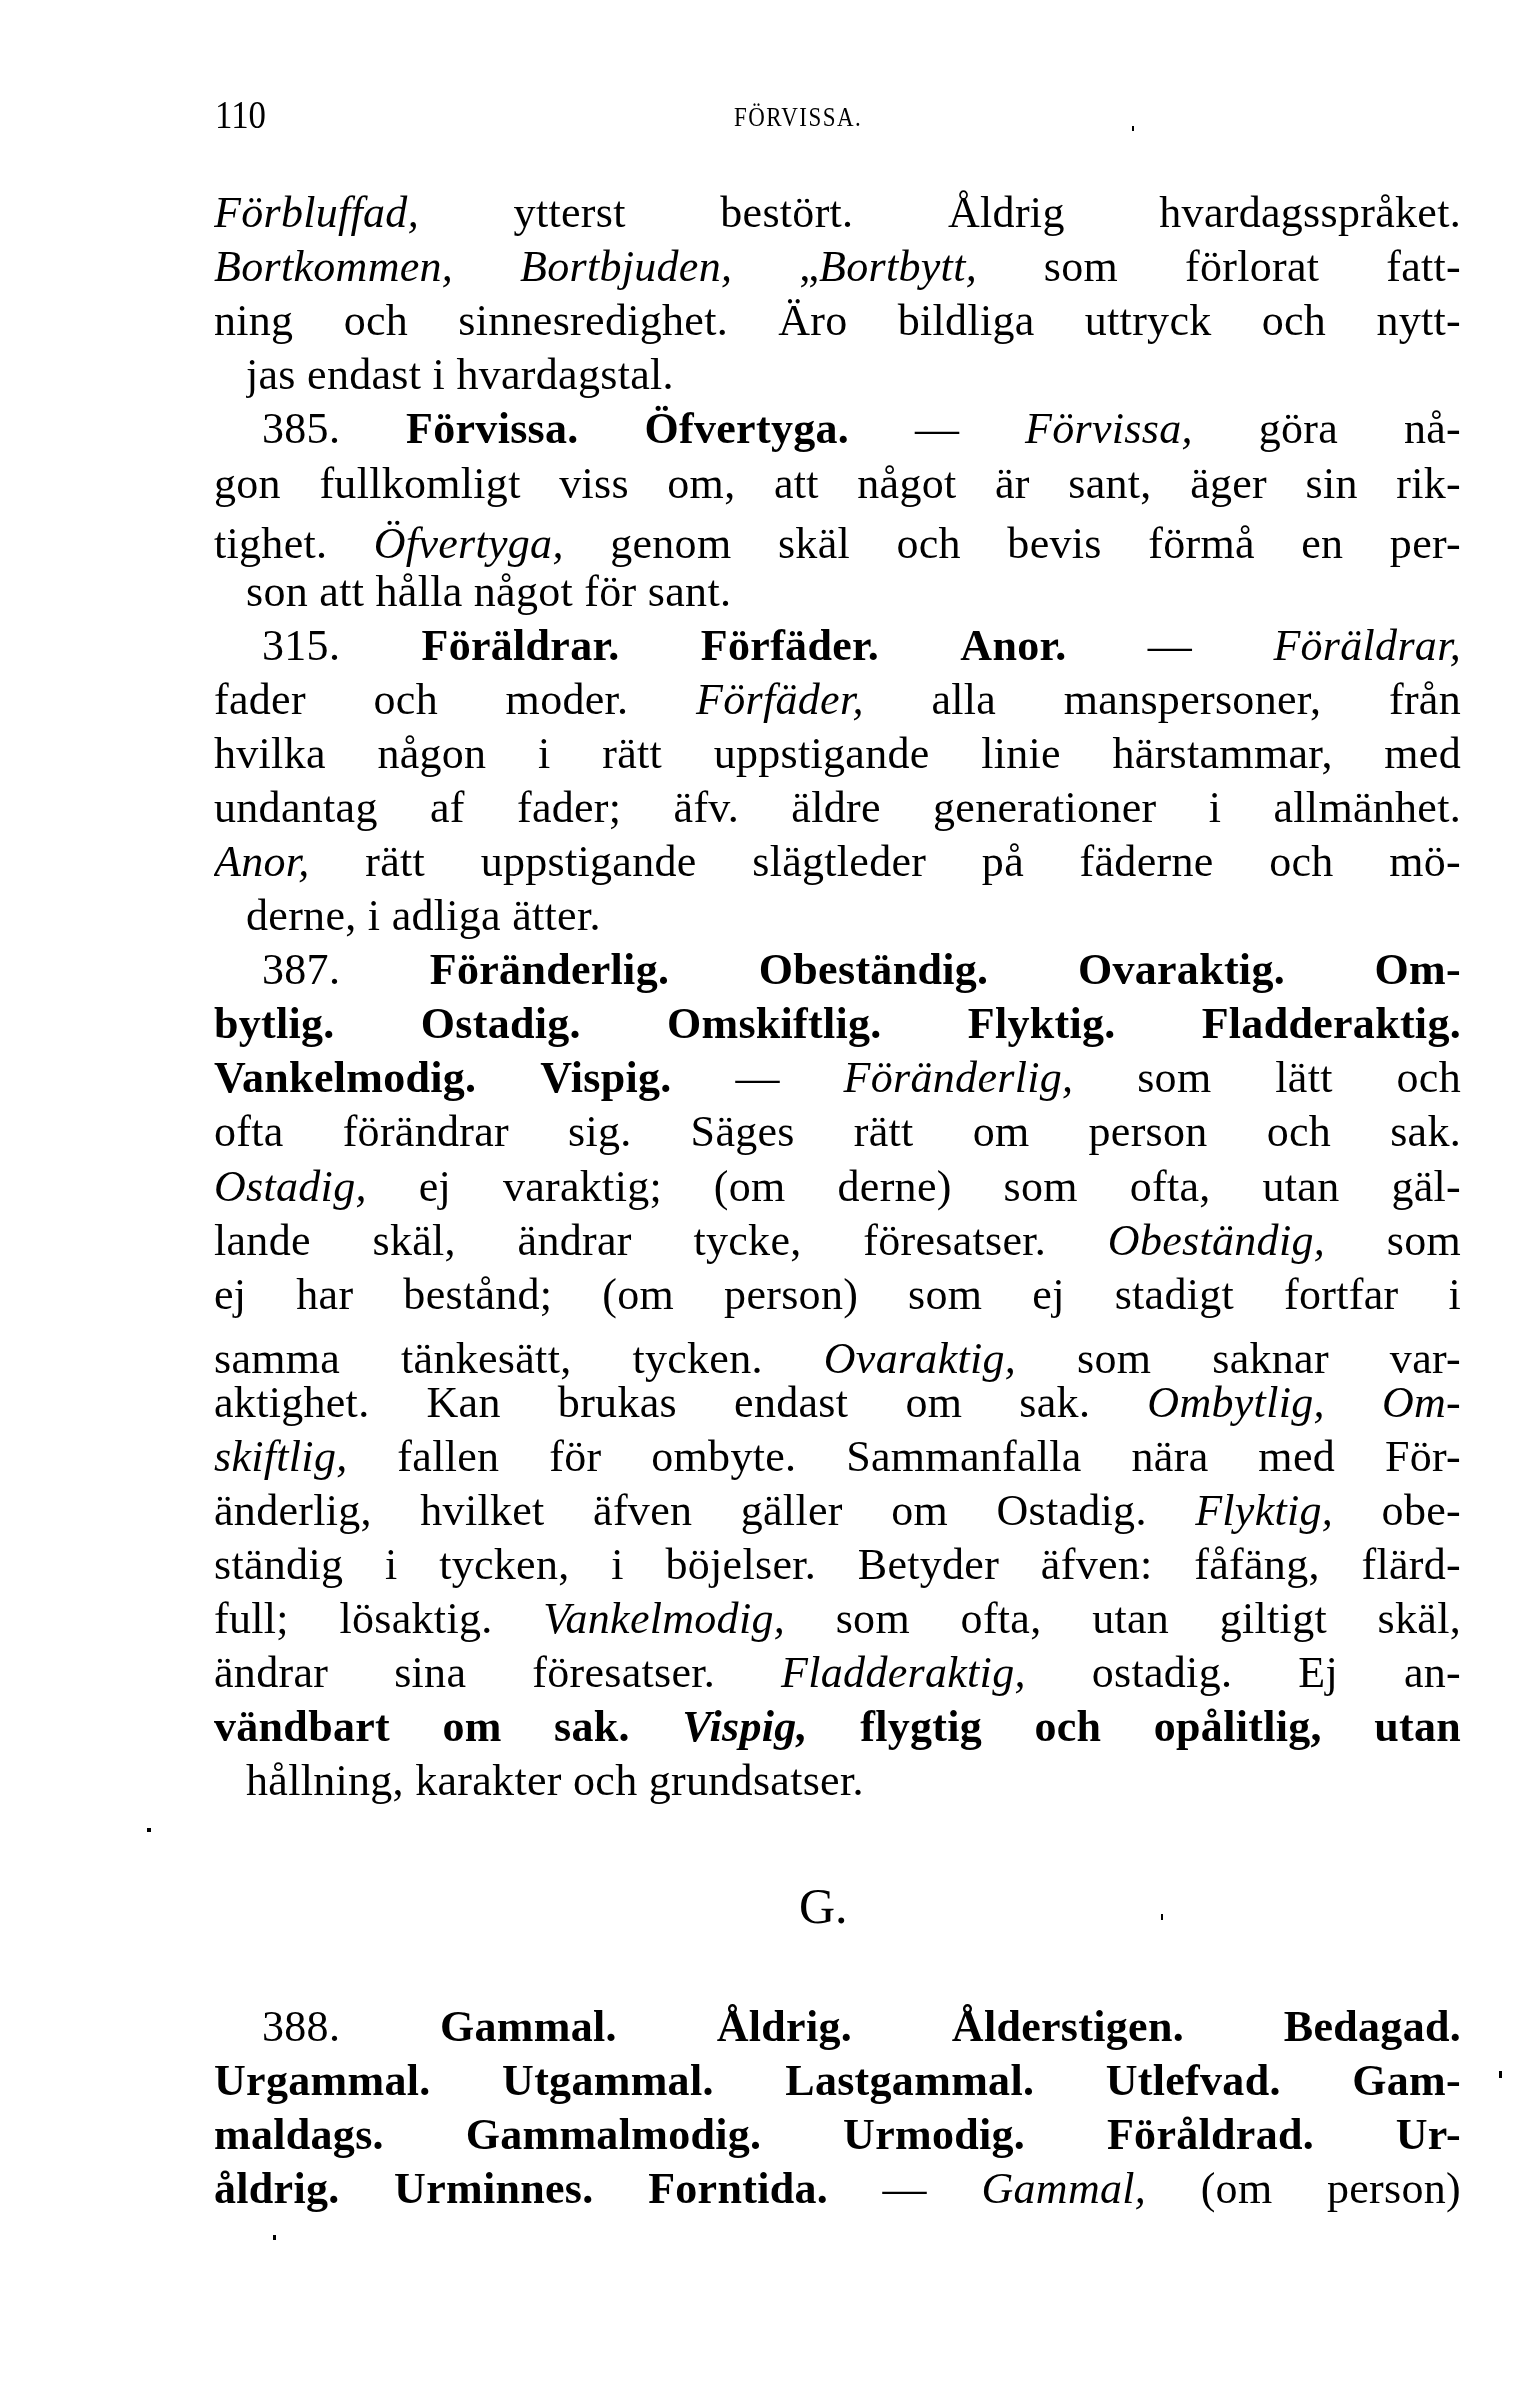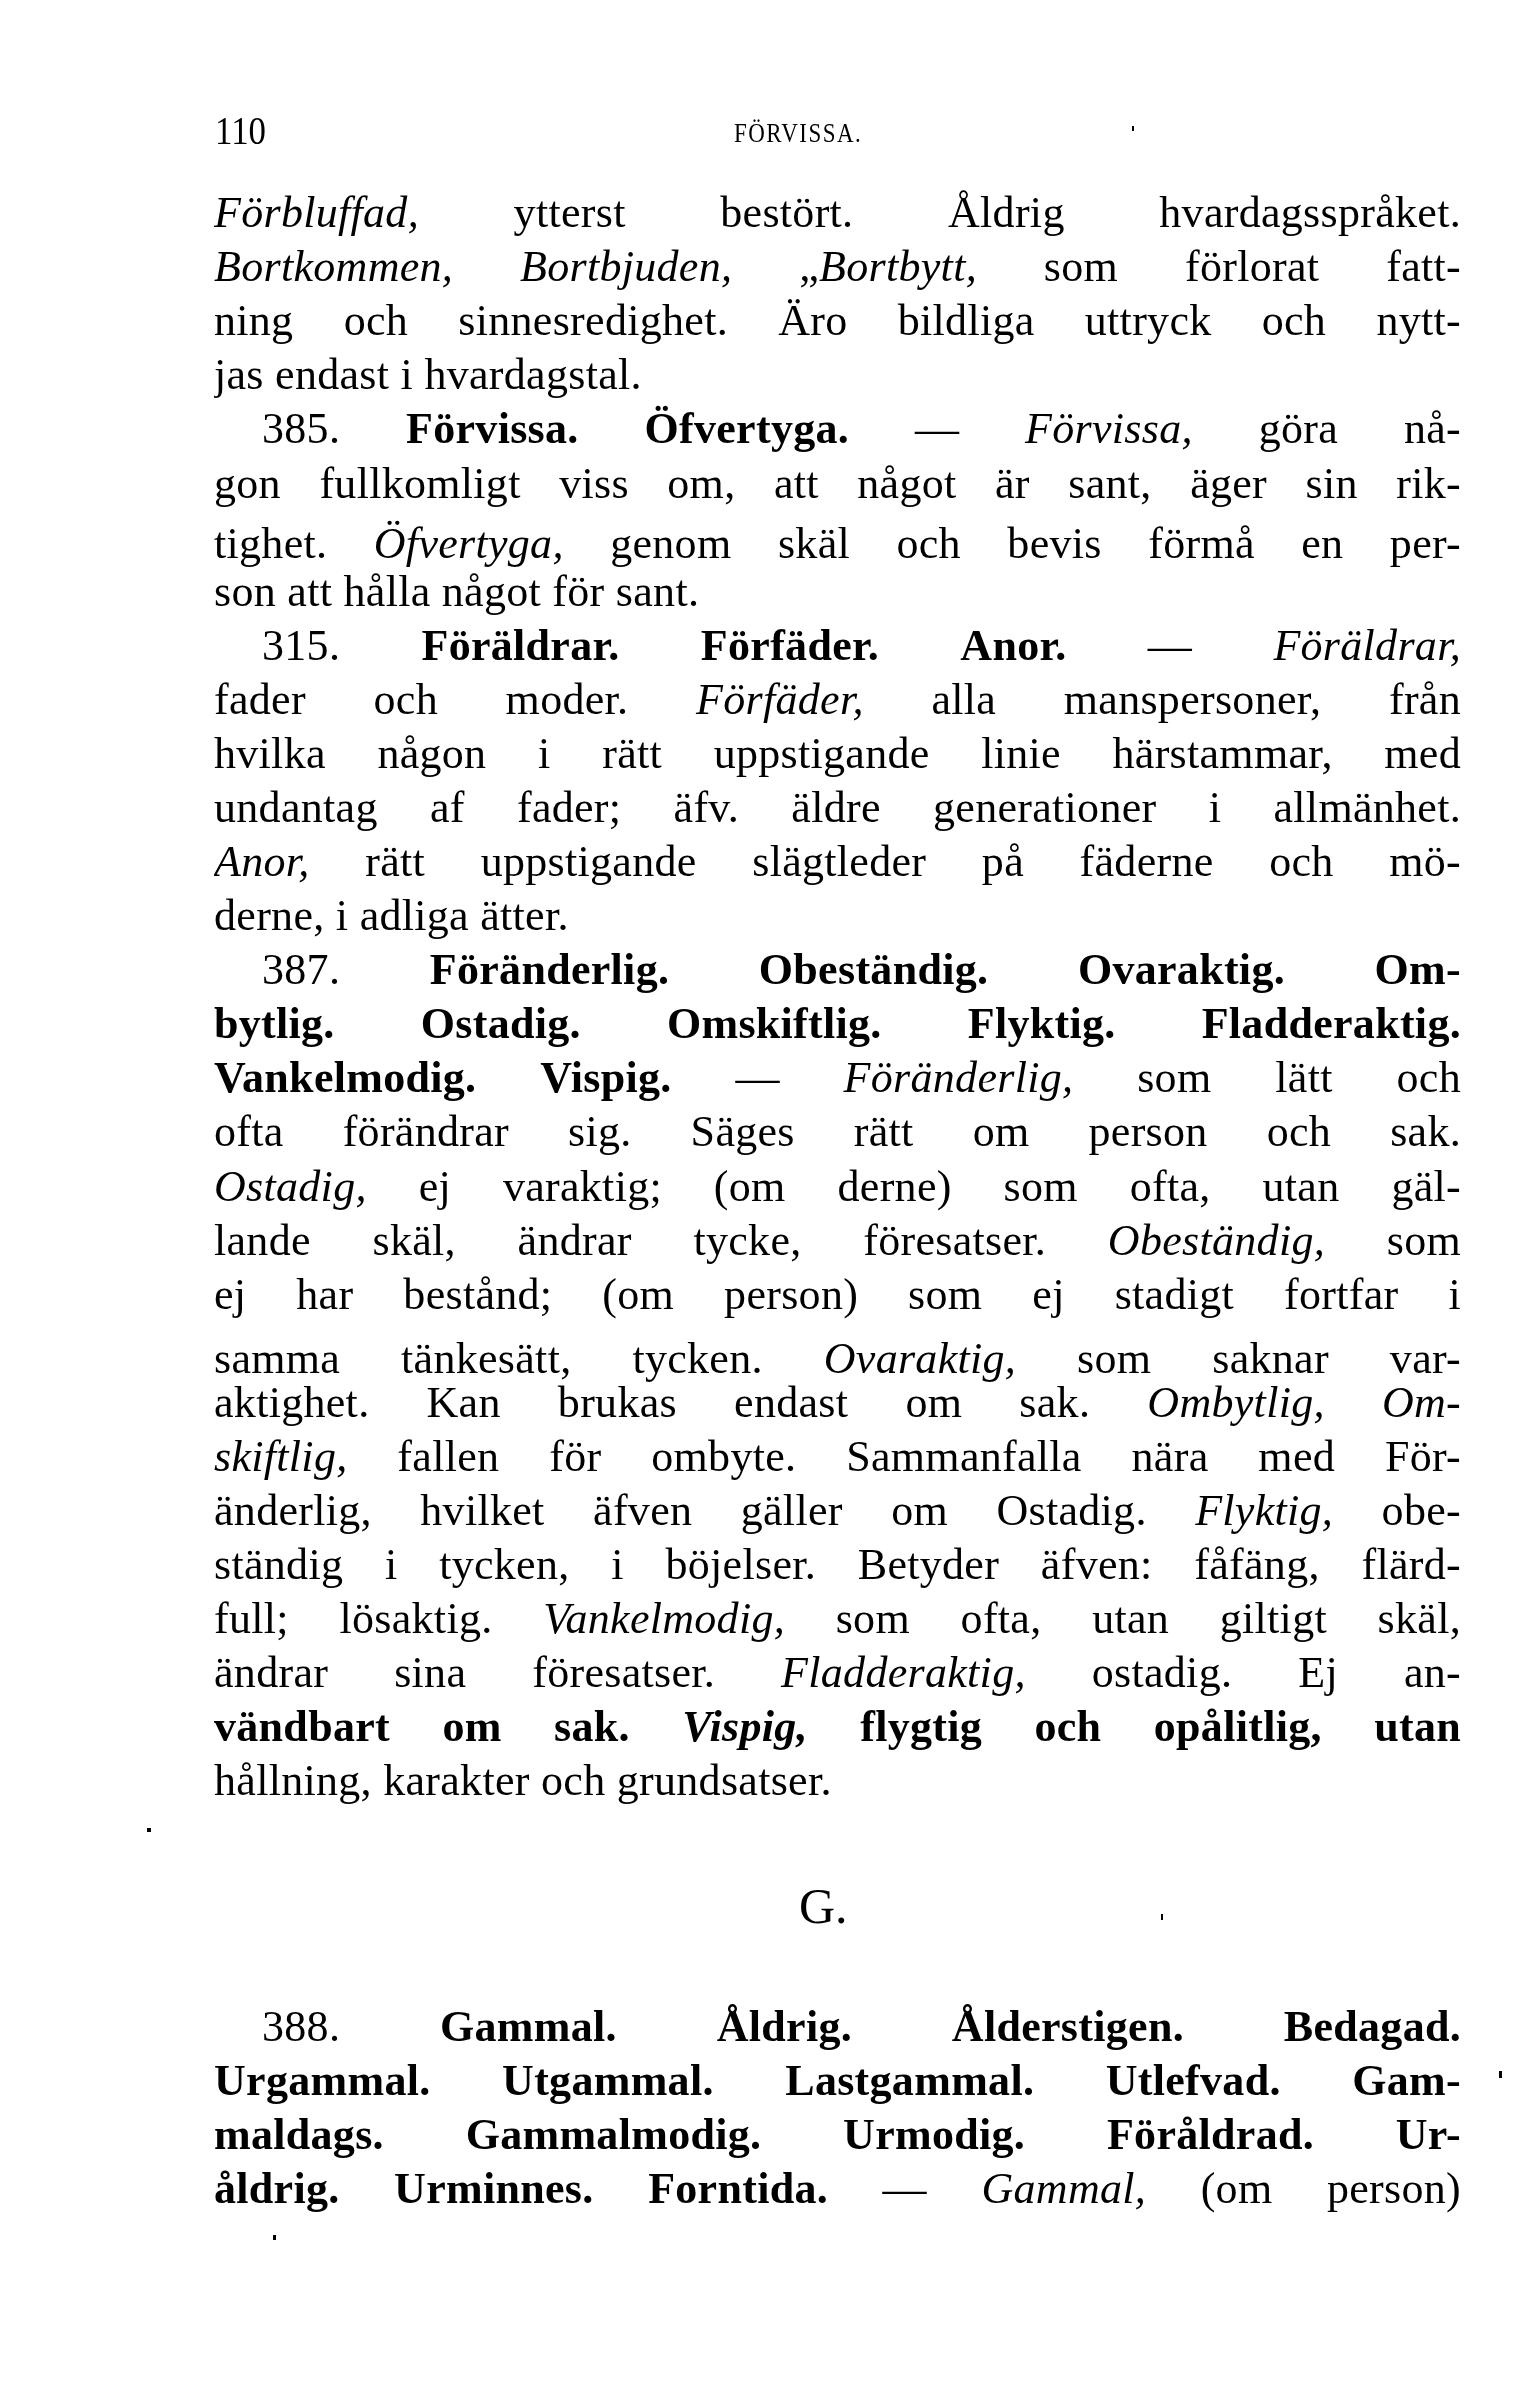--- a/index.html
+++ b/index.html
@@ -1,22 +1,22 @@
 <!DOCTYPE html>
 <html style="font-size:9.8px"><head>
 <meta charset="utf-8">
 <style>
   html, body { margin: 0; padding: 0; background: #ffffff; }
   body { width: 1526px; height: 2401px; position: relative; overflow: hidden; }
   .page { position: absolute; left: 0; top: 0; width: 1526px; height: 2401px; background: #ffffff; color: #000; font-family: "DejaVu Serif", "Liberation Serif", serif; }
-  .header { position: absolute; top: 106px; left: 0; width: 1526px; height: 55px; }
+  .header { position: absolute; top: 90px; left: 0; width: 1526px; height: 55px; }
   .page-num { position: absolute; left: 215px; top: 0; font-size: 41px; font-family: "Liberation Serif", serif; transform: scaleX(0.85); transform-origin: left top; }
   .running-head { position: absolute; left: 734px; top: 11px; font-size: 28px; letter-spacing: 1.8px; font-family: "Liberation Serif", serif; transform: scaleX(0.82); transform-origin: left top; }
   .line { position: absolute; left: 214px; width: 1247px; height: 54px; font-size: 44px; line-height: 54px; white-space: nowrap; text-align: justify; text-align-last: justify; font-family: "Liberation Serif", serif; letter-spacing: 0.3px; }
-  .line.last { text-align-last: left; }
+  .line.last { text-align-last: left; margin-left: 32px; }
   .line.indent { padding-left: 48px; width: 1199px; }
   .line span { }
   .it { font-style: italic; }
   .b { font-weight: bold; }
   .section-letter { position: absolute; left: 799px; top: 1877px; font-size: 50px; font-family: "Liberation Serif", serif; }
   .speck { position: absolute; width: 2.5px; height: 6.1px; background: #000; }
 </style>
 </head>
 <body>
 

